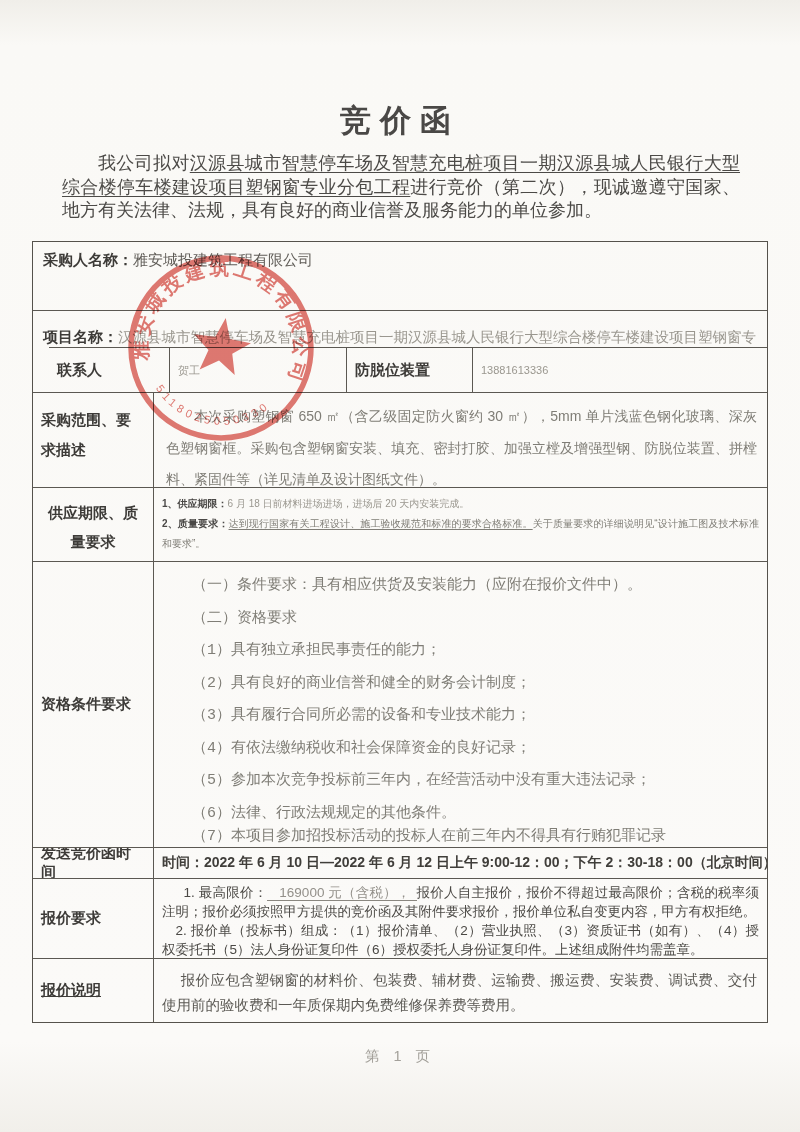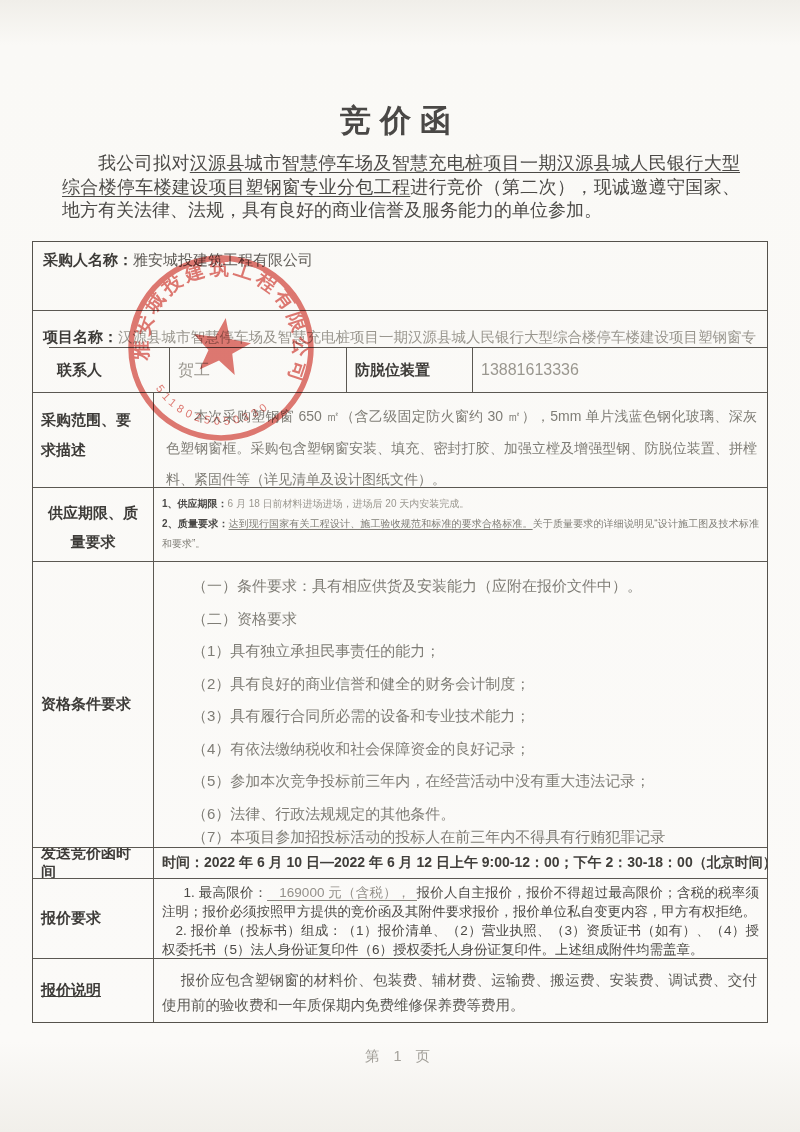--- a/index.html
+++ b/index.html
@@ -44,34 +44,34 @@
   .useg{text-decoration:underline;text-underline-offset:2px;}
 
   .row-project{grid-template-columns:1fr;}
   .row-project .cell{padding:9px 10px 0 10px;font-size:14.5px;line-height:33px;}
   .row-purchaser{grid-template-columns:1fr;}
   .row-purchaser .cell{padding:6px 10px 0 10px;font-size:15px;line-height:24px;}
   .row-purchaser .v{color:#605d58;}
 
   .row-contact{grid-template-columns:121px 177px 126px 1fr;margin-left:16px;}
   .row-contact .cell{display:flex;align-items:center;padding:0 8px;font-size:15px;}
-  .row-contact .v{font-size:16px;}
+  .row-contact .v{font-size:11px;}
 
   .row-scope{grid-template-columns:121px 1fr;}
   .row-scope .lbl-cell{padding:12px 8px 0 8px;line-height:30px;}
   .row-scope .val-cell{padding:8px 10px 0 12px;font-size:14px;line-height:31.5px;text-indent:2em;text-align:justify;}
 
   .row-supply{grid-template-columns:121px 1fr;}
   .row-supply .lbl-cell{padding:10px 8px 0 8px;line-height:29px;text-align:center;}
   .row-supply .val-cell{padding:6px 8px 0 8px;font-size:10px;line-height:20px;text-align:justify;}
 
   .row-qual{grid-template-columns:121px 1fr;}
   .row-qual .lbl-cell{display:flex;align-items:center;padding:0 8px;}
   .row-qual .val-cell{padding:14px 10px 0 38px;font-size:15px;}
-  .q-item{margin:0 0 12.5px 0;line-height:20px;}
+  .q-item{margin:0 0 12.5px 0;line-height:20px;font-family:Liberation Mono, monospace;}
   .q-item:nth-child(8){margin-bottom:3px;}
   .q-item:last-child{margin-bottom:0;}
 
   .row-time{grid-template-columns:121px 1fr;}
   .row-time .cell{display:flex;align-items:center;padding:0 8px;}
   .row-time .v{font-size:14px;font-weight:600;color:#403e3a;white-space:nowrap;}
 
   .row-quote{grid-template-columns:121px 1fr;}
   .row-quote .lbl-cell{display:flex;align-items:center;padding:0 8px;text-align:center;}
   .row-quote .val-cell{padding:4px 8px 0 8px;font-size:13.5px;line-height:19px;text-align:justify;color:#4b4945;}

